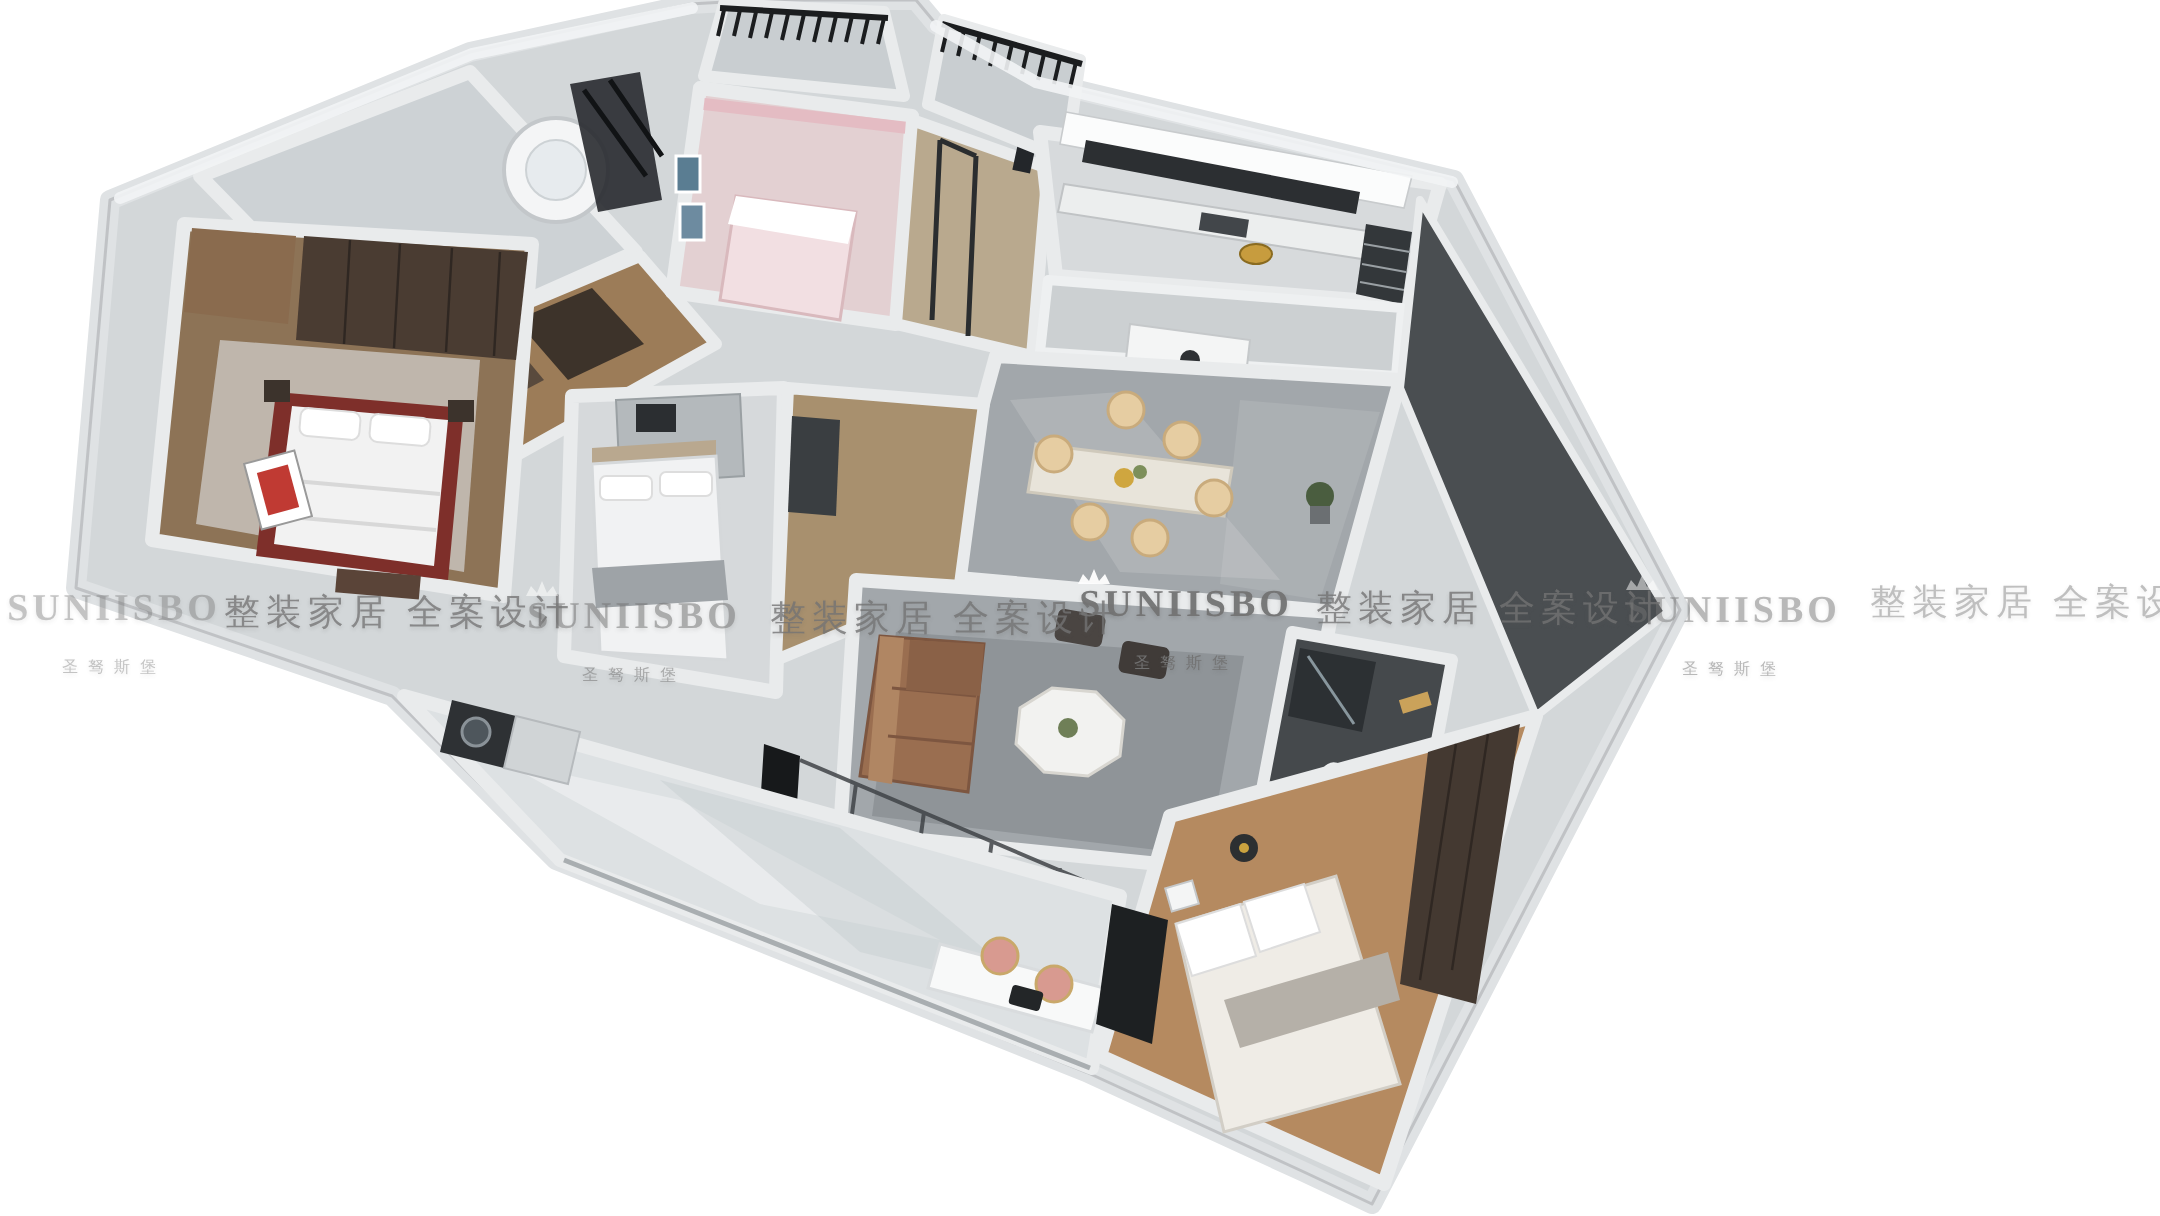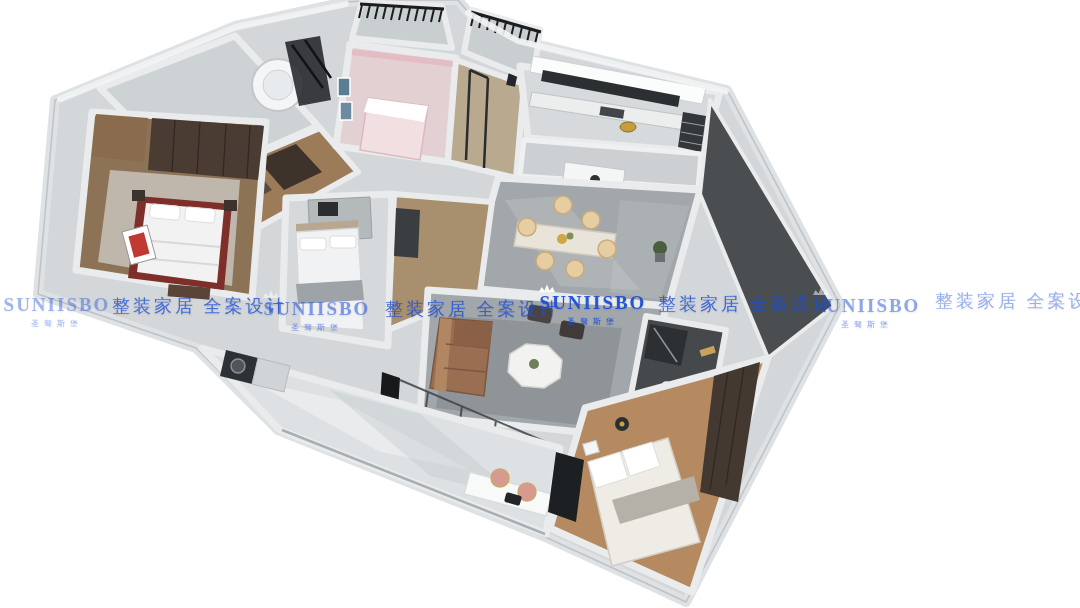--- a/index.html
+++ b/index.html
@@ -2,28 +2,28 @@
 <html><head>
 <meta charset="utf-8">
 <style>
   html,body{margin:0;padding:0;background:#fff;}
   .stage{
     position:relative;width:1080px;height:608px;background:#ffffff;
     overflow:hidden;font-family:"Liberation Serif","DejaVu Serif",serif;
   }
   .stage svg{position:absolute;left:0;top:0;}
   
-  .wm{position:absolute;color:#1d4ed8;white-space:nowrap;
+  .wm{position:absolute;color:#737373;white-space:nowrap;
       text-shadow:0 1px 2px rgba(90,90,90,.28);user-select:none;}
   .wm-tag{font-size:18px;letter-spacing:3px;font-weight:500;}
   .wm-logo{text-align:center;line-height:1;}
   .wm-logo .crown{display:block;height:9px;}
   .wm-logo .crown svg{display:inline-block;}
   .wm-logo .brand{display:block;font-size:19px;font-weight:bold;letter-spacing:2px;}
-  .wm-logo .sub{display:block;font-size:8px;letter-spacing:5px;margin-top:6px;}
+  .wm-logo .sub{display:block;font-size:8px;letter-spacing:5px;margin-top:16px;}
 </style>
 </head>
 <body>
 
 <div class="stage">
 
 <svg width="1080" height="608" viewBox="0 0 1080 608">
 
   <polygon points="55,100 235,26 345,2 380,0 458,0 468,12 518,40 727,90 840,305 686,602 652,586 543,536 278,430 196,348 38,294" fill="#d3d7d9" stroke="#dfe2e4" stroke-width="10" stroke-linejoin="round"></polygon>
   <polygon points="55,100 235,26 345,2 380,0 458,0 468,12 518,40 727,90 840,305 686,602 652,586 543,536 278,430 196,348 38,294" fill="none" stroke="#b2b5b8" stroke-width="1.5" stroke-linejoin="round" opacity="0.7"></polygon>

